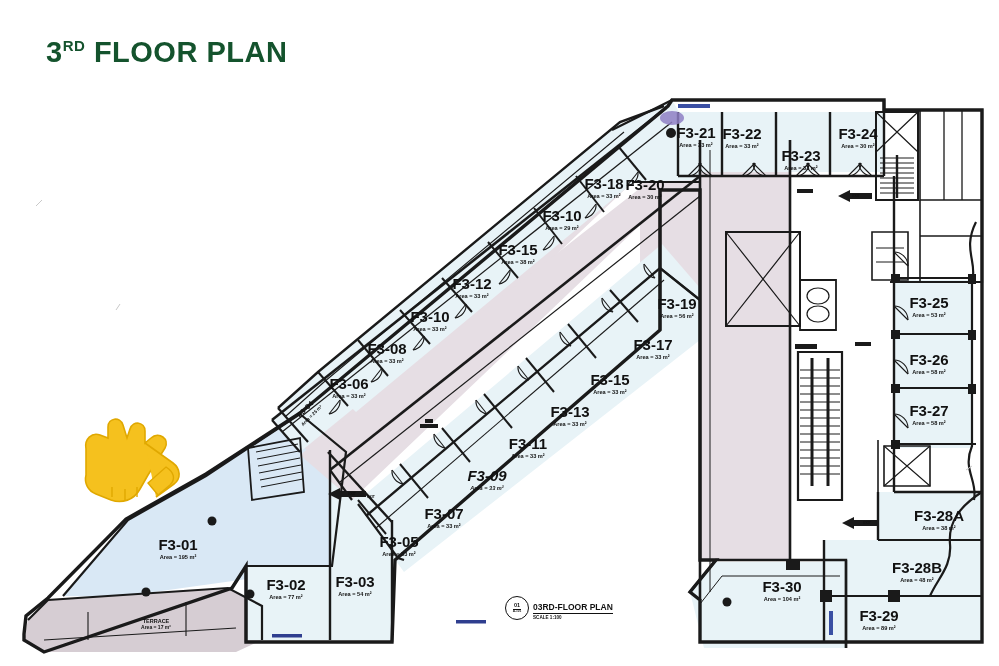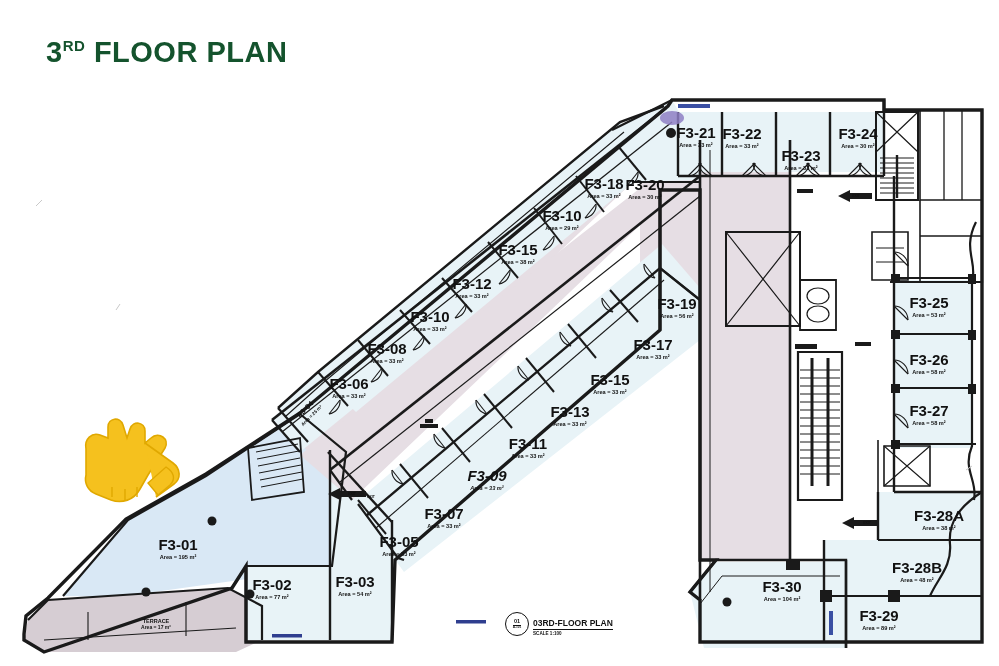--- a/index.html
+++ b/index.html
@@ -14,21 +14,21 @@
 
   .room-label{position:absolute;text-align:center;line-height:1.15;
               transform:translate(-50%,-50%);pointer-events:none;white-space:nowrap;}
   .room-label .rid{font-size:15px;font-weight:bold;color:#111;display:block;}
   .room-label .rar{font-size:5.6px;font-weight:bold;color:#111;display:block;margin-top:1px;}
   .room-label.tiny .rid{font-size:7.5px;}
   .room-label.tiny .rar{font-size:4.6px;}
   .room-label.terrace .rid{font-size:5.5px;}
   .room-label.terrace .rar{font-size:5px;}
 
-  #legend{position:absolute;left:505px;top:612px;display:flex;align-items:center;gap:4px;}
+  #legend{position:absolute;left:505px;top:596px;display:flex;align-items:center;gap:4px;}
   #legend .badge{width:22px;height:22px;border-radius:50%;border:1.4px solid #111;
                  display:flex;flex-direction:column;align-items:center;justify-content:center;
                  font-size:4.5px;font-weight:bold;line-height:1;}
   #legend .badge .b1{font-size:5.5px;}
   #legend .badge .b2{font-size:3.2px;border-top:1px solid #111;padding-top:.5px;margin-top:.5px;}
   #legend .ltxt .l1{font-size:8.5px;font-weight:bold;border-bottom:1.2px solid #111;
                     padding-bottom:1px;display:inline-block;}
   #legend .ltxt .l2{font-size:4.6px;font-weight:bold;display:block;margin-top:1px;}
 
   #hand-cursor{position:absolute;left:78px;top:405px;width:120px;height:110px;
@@ -339,21 +339,21 @@
       <path d="M 116 310 L 120 304"></path>
     <path d="M 966 470 L 972 466"></path>
   </g>
 </svg>
 
 <div id="room-labels">
     <div class="room-label" style="left: 178px; top: 548px;">
       <span class="rid">F3-01</span>
       <span class="rar">Area = 195 m²</span>
     </div>
-    <div class="room-label" style="left: 272px; top: 588px;">
+    <div class="room-label" style="left: 286px; top: 588px;">
       <span class="rid">F3-02</span>
       <span class="rar">Area = 77 m²</span>
     </div>
     <div class="room-label" style="left: 355px; top: 585px;">
       <span class="rid">F3-03</span>
       <span class="rar">Area = 54 m²</span>
     </div>
     <div class="room-label tiny" style="left: 308px; top: 412px; transform: translate(-50%, -50%) rotate(-45deg);">
       <span class="rid">F3-04</span>
       <span class="rar">Area = 25 m²</span>

